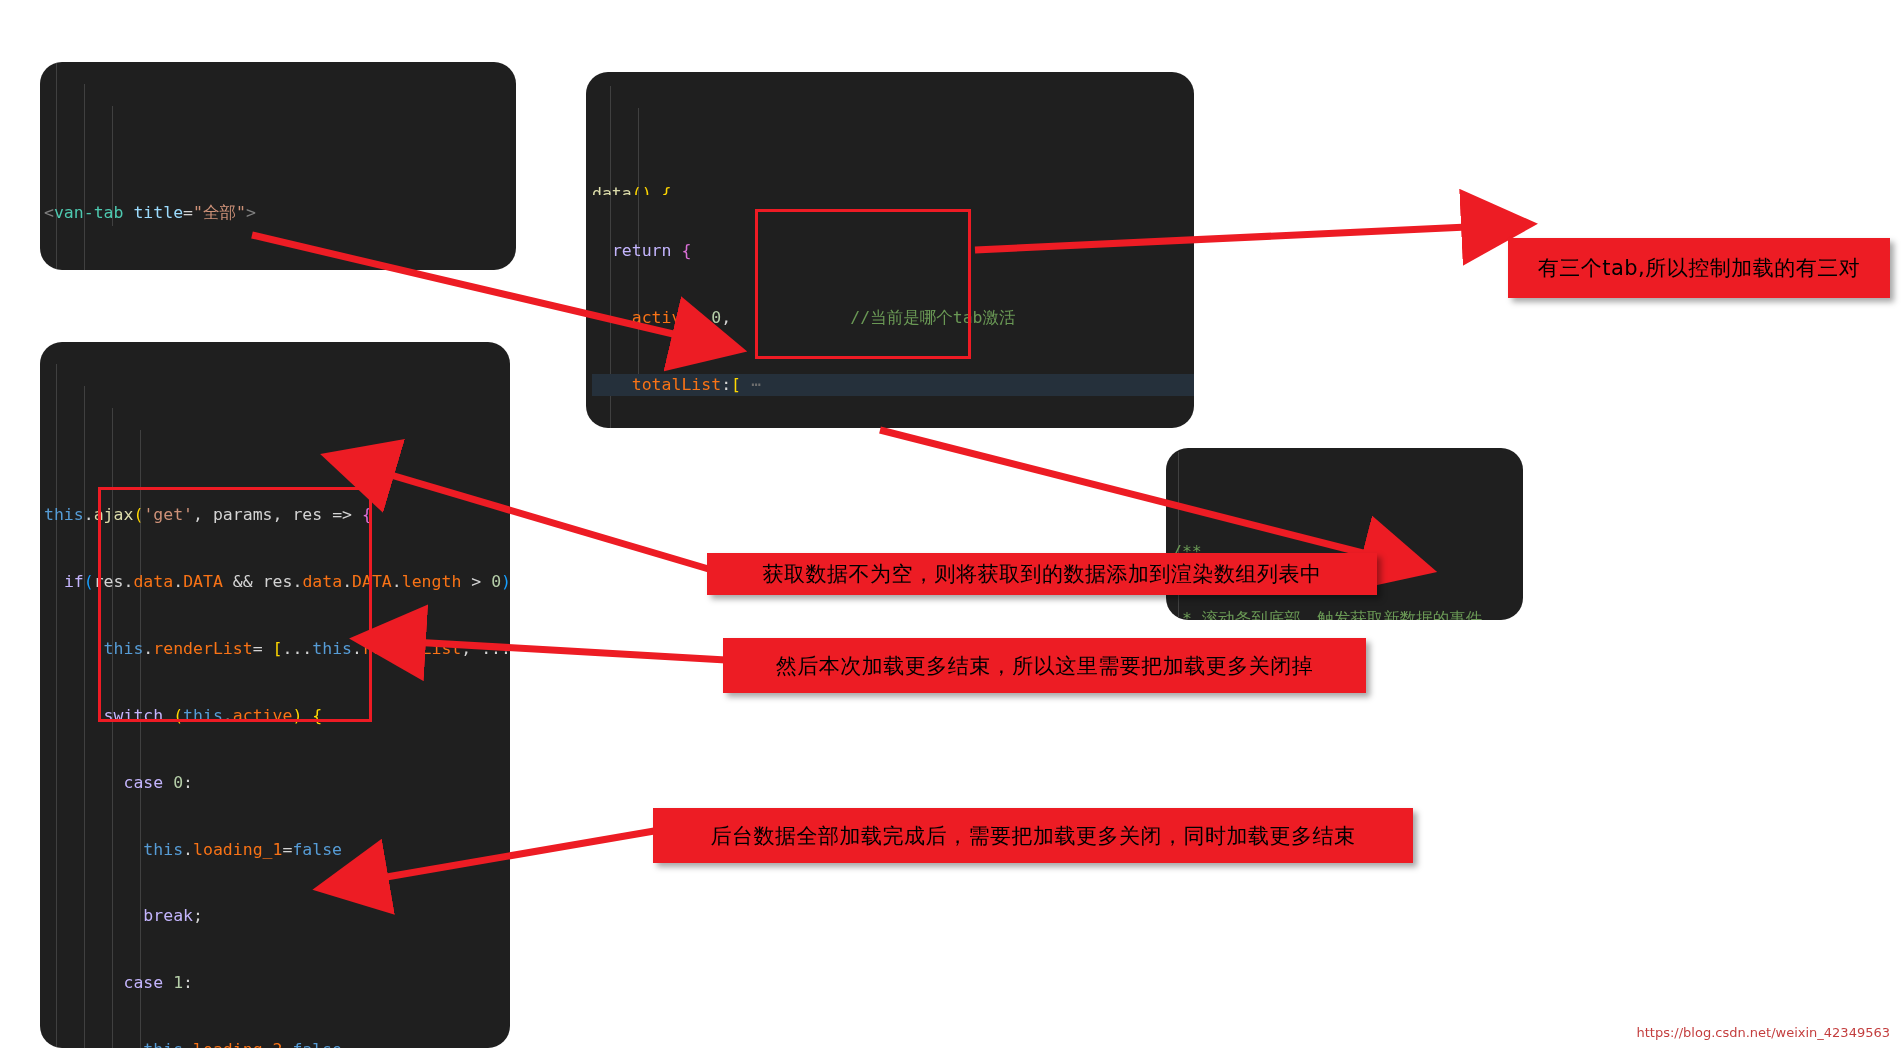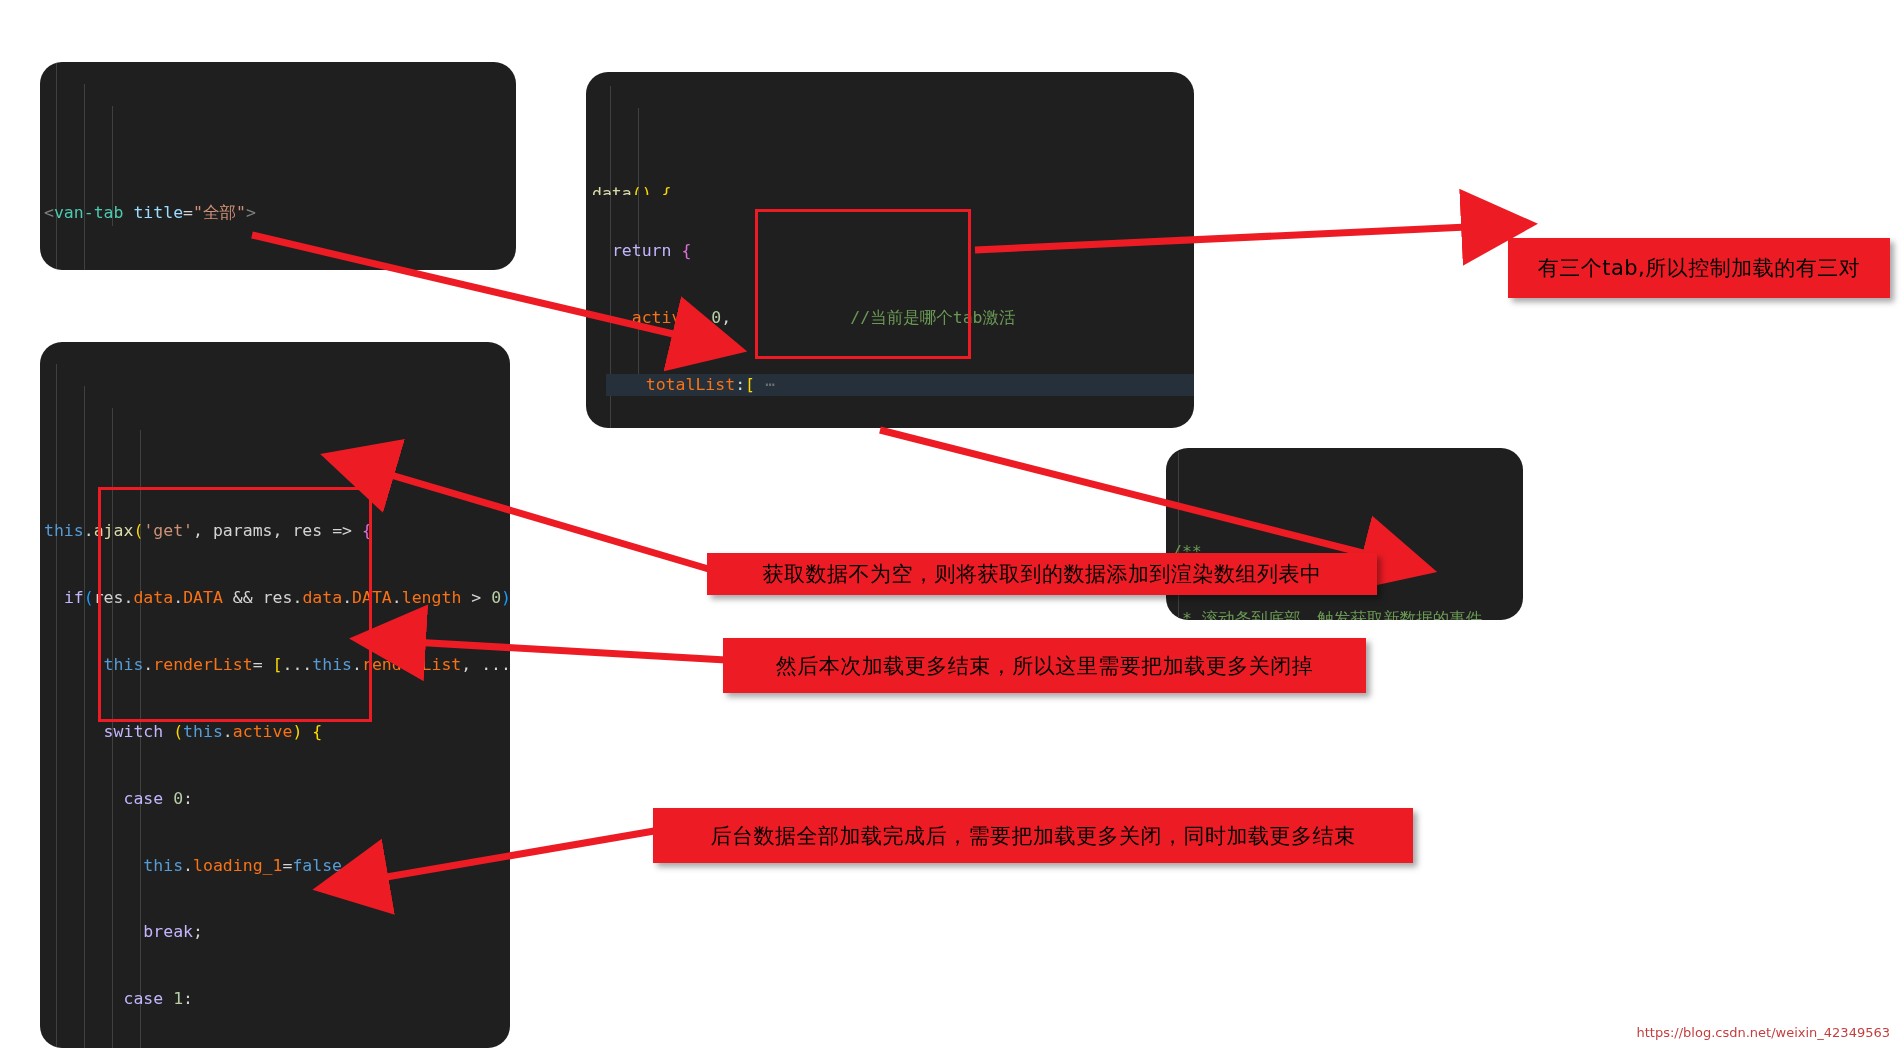--- a/index.html
+++ b/index.html
@@ -29,21 +29,20 @@
     box-sizing: border-box;
     border-radius: 22px;
   }
   .code-line {
     white-space: pre;
     height: 22.3px;
     position: relative;
   }
   .code-line.hl {
     background: #25303b;
-    margin-left: 14px;
   }
 
   
   .t-tag      { color: #4ec9b0; }
   .t-attr     { color: #9cdcfe; }
   .t-str      { color: #ce9178; }
   .t-punc     { color: #808080; }
   .t-kw       { color: #c4b5fd; }
   .t-fn       { color: #dcdcaa; }
   .t-num      { color: #b5cea8; }
@@ -152,21 +151,21 @@
     
     
     
     
     
     
     
     
   </div>
 
-  <div class="code-panel" style="left:40px; top:342px; width:470px; height:706px; padding:22px 0 0 4px;">
+  <div class="code-panel" style="left:40px; top:342px; width:470px; height:706px; padding:6px 0 0 4px;">
     <div class="guide" style="left:16px; top:22px;"></div>
     <div class="guide" style="left:44px; top:44px;"></div>
     <div class="guide" style="left:72px; top:66px;"></div>
     <div class="guide" style="left:100px; top:88px;"></div>
 
     <div class="code-line"><span class="t-this">this</span><span class="t-op">.</span><span class="t-fn">ajax</span><span class="t-brkt1">(</span><span class="t-str">'get'</span><span class="t-op">,</span> <span class="t-plain">params</span><span class="t-op">,</span> <span class="t-plain">res</span> <span class="t-op">=&gt;</span> <span class="t-brkt2">{</span></div>
     <div class="code-line">  <span class="t-kw">if</span><span class="t-brkt3">(</span><span class="t-plain">res</span><span class="t-op">.</span><span class="t-prop">data</span><span class="t-op">.</span><span class="t-prop">DATA</span> <span class="t-op">&amp;&amp;</span> <span class="t-plain">res</span><span class="t-op">.</span><span class="t-prop">data</span><span class="t-op">.</span><span class="t-prop">DATA</span><span class="t-op">.</span><span class="t-prop">length</span> <span class="t-op">&gt;</span> <span class="t-num">0</span><span class="t-brkt3">)</span></div>
     <div class="code-line">      <span class="t-this">this</span><span class="t-op">.</span><span class="t-prop">renderList</span><span class="t-op">=</span> <span class="t-brkt1">[</span><span class="t-op">...</span><span class="t-this">this</span><span class="t-op">.</span><span class="t-prop">renderList</span><span class="t-op">,</span> <span class="t-op">...</span></div>
     <div class="code-line">      <span class="t-kw">switch</span> <span class="t-brkt1">(</span><span class="t-this">this</span><span class="t-op">.</span><span class="t-prop">active</span><span class="t-brkt1">)</span> <span class="t-brkt1">{</span></div>
     <div class="code-line">        <span class="t-kw">case</span> <span class="t-num">0</span><span class="t-op">:</span></div>

